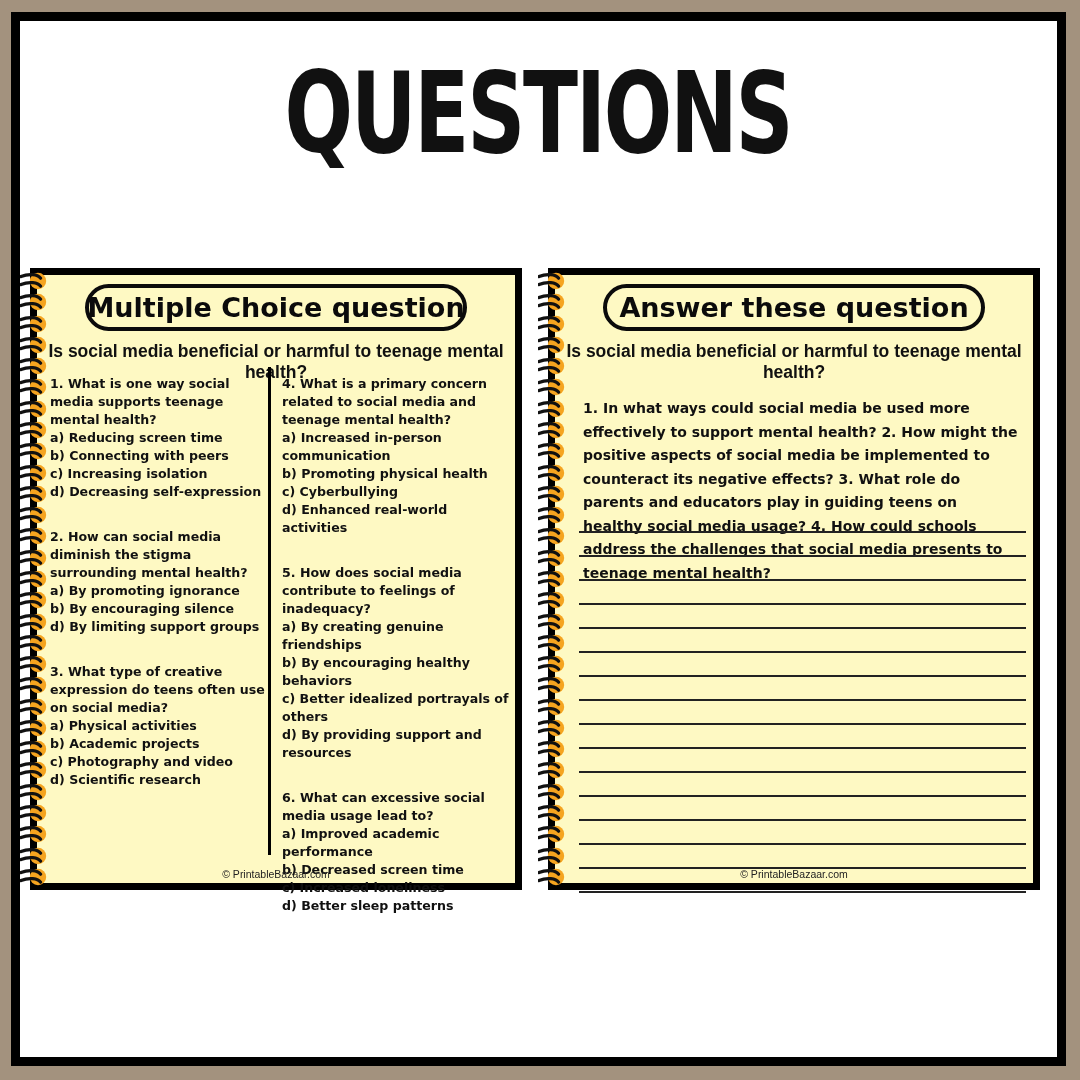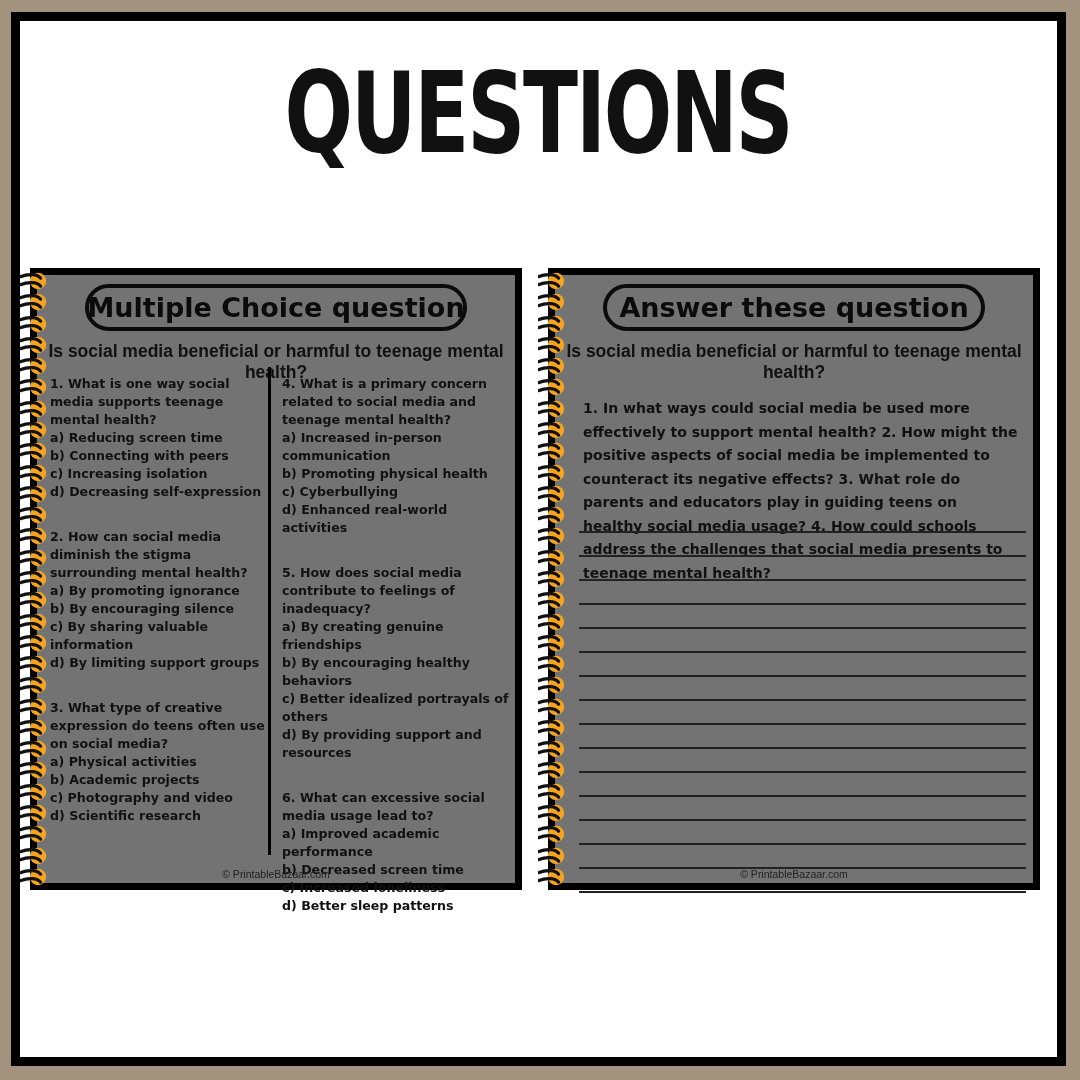--- a/index.html
+++ b/index.html
@@ -20,21 +20,21 @@
   }
   .page-title{
     font-family:"DejaVu Sans",sans-serif;
     font-weight:800;font-size:112px;line-height:1;color:#111;
     transform:scaleX(0.72);transform-origin:center;
     letter-spacing:-3px;white-space:nowrap;
   }
   
   .panel{
     position:absolute;top:247px;width:478px;height:608px;
-    border:7px solid #000;background:#737373;
+    border:7px solid #000;background:#fef9c3;
   }
   .panel.left{left:10px;}
   .panel.right{left:528px;}
   
   .coil-rail{
     position:absolute;left:-17px;top:-3px;bottom:-3px;width:32px;
     display:flex;flex-direction:column;justify-content:space-between;
     pointer-events:none;
   }
   .coil{width:28px;height:18px;display:block;}
@@ -252,21 +252,20 @@
     <div class="q-text">1. What is one way social media supports teenage mental health?</div>
   <div class="q-option">a) Reducing screen time</div>
             <div class="q-option">b) Connecting with peers</div>
             <div class="q-option">c) Increasing isolation</div>
             <div class="q-option">d) Decreasing self-expression</div>
           </div>
           <div class="q-block">
     <div class="q-text">2. How can social media diminish the stigma surrounding mental health?</div>
   <div class="q-option">a) By promoting ignorance</div>
             <div class="q-option">b) By encouraging silence</div>
-            <div class="q-option">c) By sharing valuable information</div>
             <div class="q-option">d) By limiting support groups</div>
           </div>
           <div class="q-block">
     <div class="q-text">3. What type of creative expression do teens often use on social media?</div>
   <div class="q-option">a) Physical activities</div>
             <div class="q-option">b) Academic projects</div>
             <div class="q-option">c) Photography and video</div>
             <div class="q-option">d) Scientific research</div>
           </div>
         </div>

